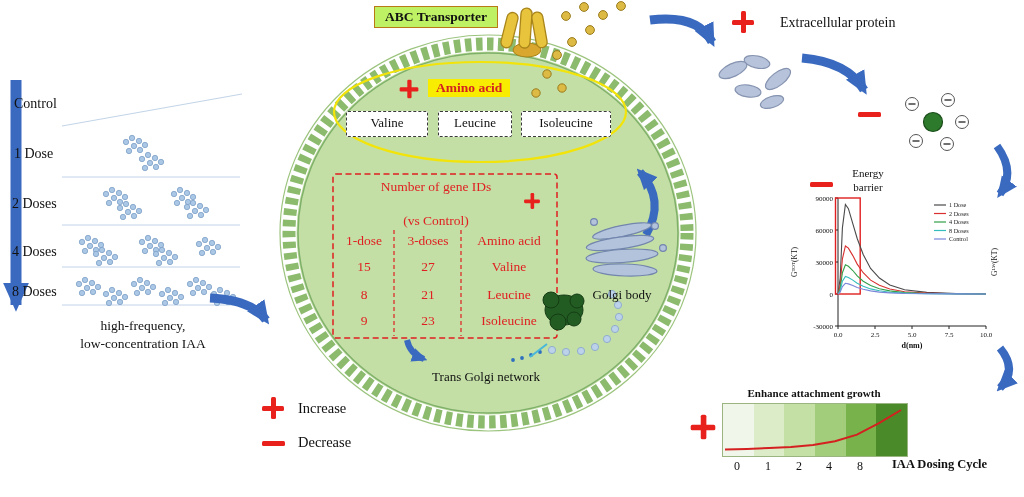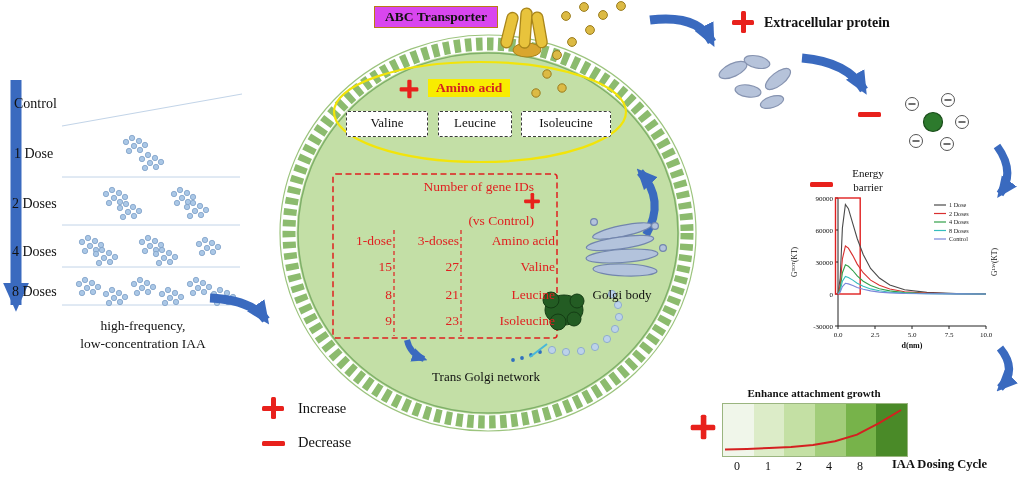--- a/index.html
+++ b/index.html
@@ -4,24 +4,24 @@
 <style>
   html,body{margin:0;padding:0;background:#fff}
   .fig{position:relative;width:1024px;height:497px;background:#fff;font-family:"Liberation Serif",serif;overflow:hidden;color:#111}
   .art{position:absolute;left:0;top:0}
   .lbl{position:absolute;font-size:14px;white-space:nowrap}
   .center{text-align:center}
   .plus{position:absolute;width:22px;height:22px}
   .plus::before{content:"";position:absolute;left:8.5px;top:0;width:5px;height:22px;background:#e8211c;border-radius:1.5px}
   .plus::after{content:"";position:absolute;left:0;top:8.5px;width:22px;height:5px;background:#e8211c;border-radius:1.5px}
   .minus{position:absolute;width:23px;height:5px;background:#e8211c;border-radius:1.5px}
-  .abc-box{position:absolute;background:#d946ef;border:1px solid #b97a16;padding:2px 10px;font-size:13.5px;font-weight:bold}
+  .abc-box{position:absolute;background:#bef264;border:1px solid #b97a16;padding:2px 10px;font-size:13.5px;font-weight:bold}
   .amino-lbl{position:absolute;background:#f8ec00;color:#d42020;font-weight:bold;font-size:13.5px;padding:1px 8px}
   .box{position:absolute;background:#fff;border:1.5px dashed #3a3a3a;text-align:center;font-size:13px;height:24px;line-height:21px;border-radius:2px}
-  .red{position:absolute;color:#e02020;font-size:13.5px;text-align:right;white-space:nowrap}
+  .red{position:absolute;color:#e02020;font-size:13.5px;text-align:center;white-space:nowrap}
   .chart{position:absolute;left:790px;top:190px;width:214px;height:172px}
   #energy-svg{width:100%;height:100%}
   #energy-svg text{font-family:"Liberation Serif",serif}
   .strip{position:absolute;left:722px;top:403px;width:184px;height:52px;display:flex;border:1px solid #9ab57f}
   .strip-cell{flex:1;height:100%}
   #strip-svg{position:absolute;left:722px;top:403px;width:184px;height:52px;pointer-events:none}
   .tick{position:absolute;width:20px;text-align:center;font-size:12px}
 </style>
 </head>
 <body>
@@ -225,21 +225,21 @@
 
   <div class="lbl center" style="left:582px;top:287px;width:80px;font-size:13px">Golgi body</div>
   <div class="lbl center" style="left:424px;top:369px;width:124px;font-size:13px">Trans Golgi network</div>
 
   <div class="plus" style="left:262px;top:397px"></div>
   <div class="lbl" style="left:298px;top:400px;font-size:14.5px">Increase</div>
   <div class="minus" style="left:262px;top:441px"></div>
   <div class="lbl" style="left:298px;top:434px;font-size:14.5px">Decrease</div>
 
   <div class="plus" style="left:732px;top:11px"></div>
-  <div class="lbl" style="left:764px;top:15px;font-weight:700">Extracellular protein</div>
+  <div class="lbl" style="left:780px;top:15px;font-weight:400">Extracellular protein</div>
 
   <div class="minus" style="left:858px;top:112px"></div>
 
   <div class="minus" style="left:810px;top:182px"></div>
   <div class="lbl center" style="left:838px;top:166px;width:60px;font-size:11px;font-weight:normal;white-space:normal;line-height:14px">Energy barrier</div>
   <div class="chart">
     <svg id="energy-svg" viewBox="0 0 214 172">
         <path d="M48,8 L48,136 L196,136" stroke="#222" fill="none" stroke-width="1"></path>
         <line x1="45" y1="8" x2="48" y2="8" stroke="#222" stroke-width="1"></line>
         <text x="43" y="10.5" text-anchor="end" font-size="7" fill="#111">90000</text>

